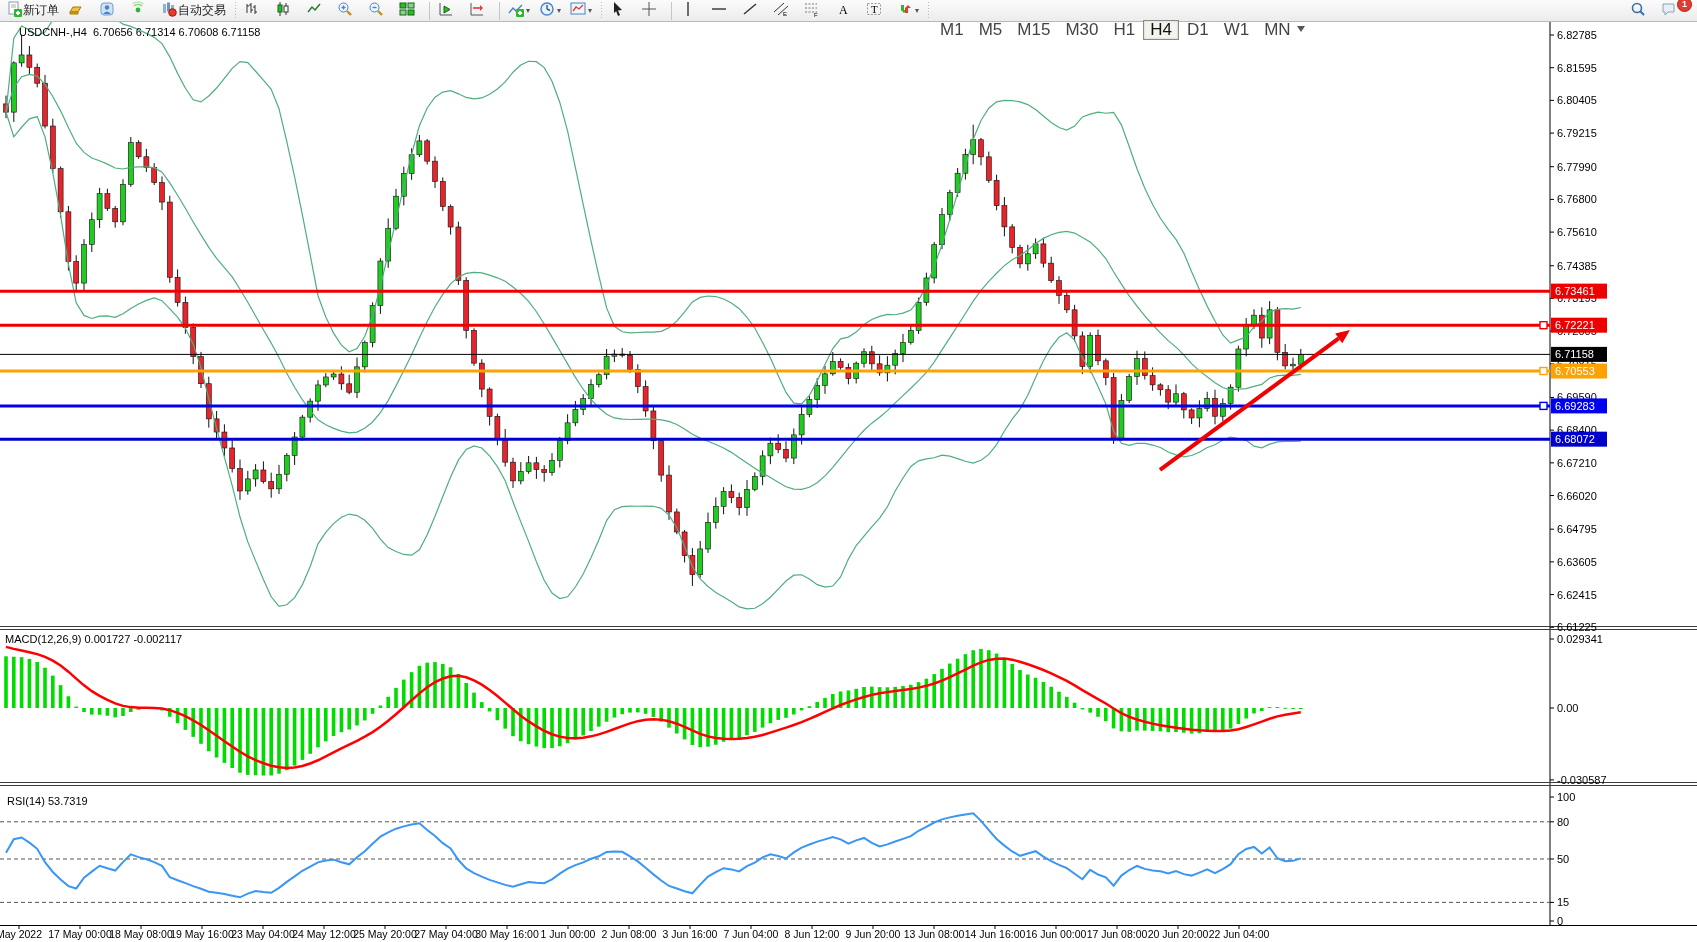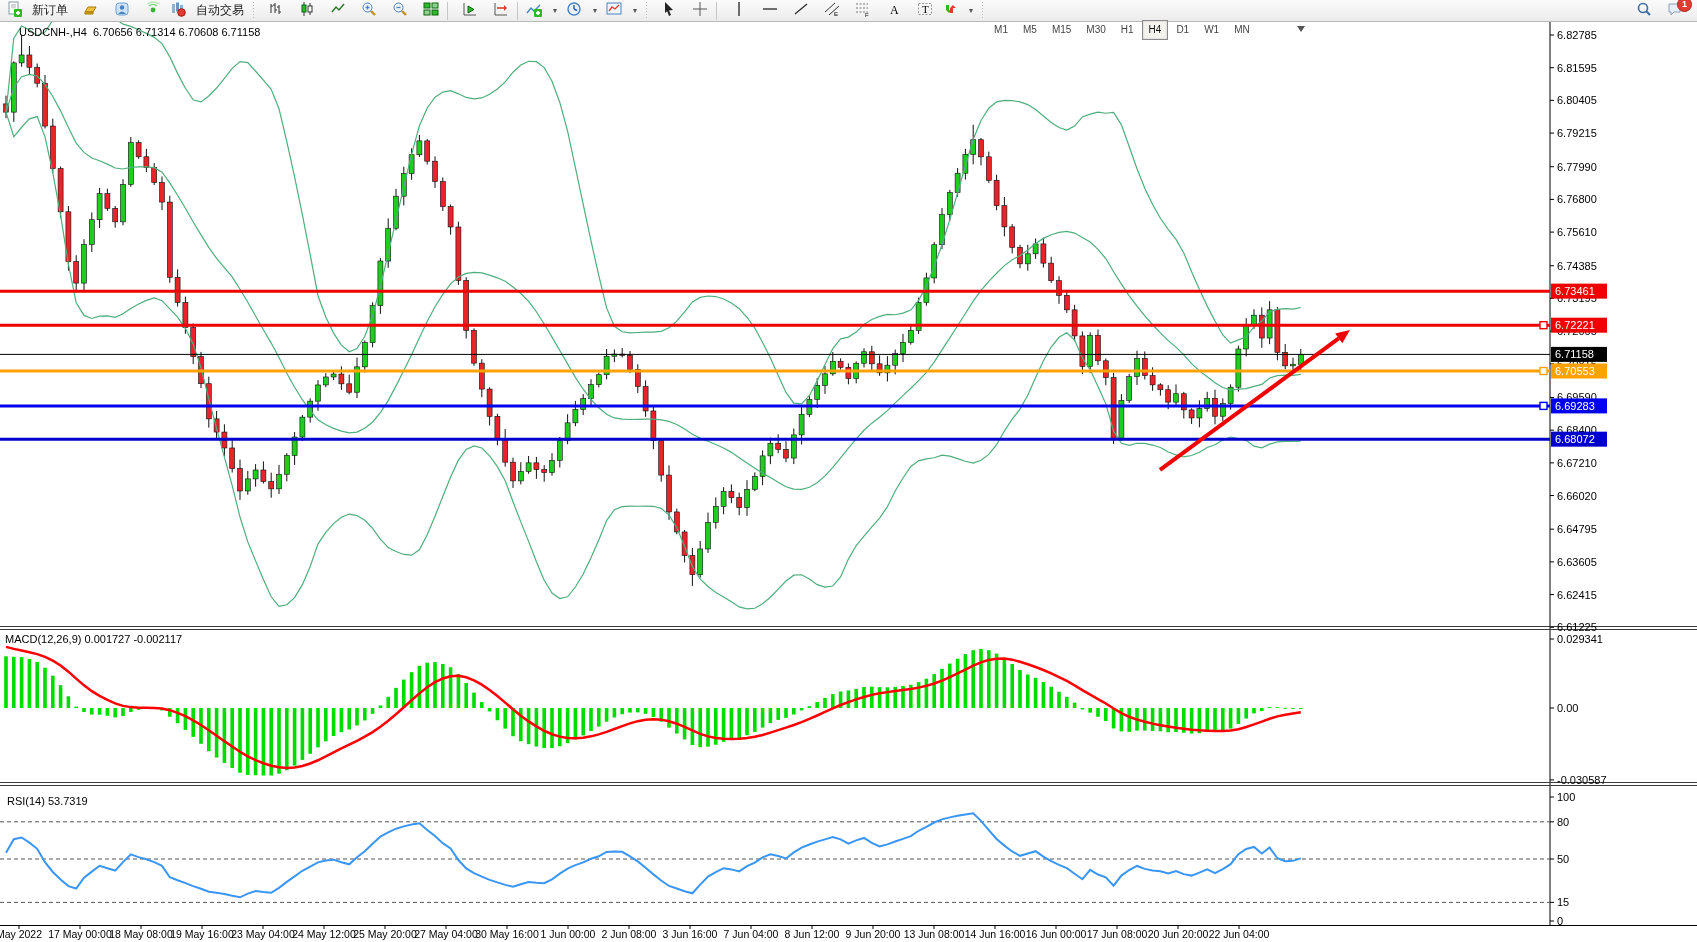--- a/index.html
+++ b/index.html
@@ -2,29 +2,29 @@
 <html><head>
 <meta charset="utf-8">
 <style>
   html,body{margin:0;padding:0;background:#fff;}
   #app{position:relative;width:1697px;height:942px;background:#fff;overflow:hidden;
        font-family:"Liberation Sans",sans-serif;}
   
   .toolbar{position:absolute;top:0;left:0;width:1697px;height:22px;
     background:linear-gradient(#fbfbfb,#ececec);border-bottom:1px solid #b8b8b8;
     display:flex;align-items:center;gap:1px;padding-left:2px;box-sizing:border-box;}
-  .tb-btn{height:20px;min-width:22px;display:flex;align-items:center;justify-content:flex-end;
-    gap:10px;padding:0 3px;border:1px solid transparent;border-radius:2px;cursor:pointer;}
+  .tb-btn{height:20px;min-width:22px;display:flex;align-items:center;justify-content:flex-start;
+    gap:1px;padding:0 3px;border:1px solid transparent;border-radius:2px;cursor:pointer;}
   .tb-btn .lbl{font-size:12px;color:#222;white-space:nowrap;}
   .caret{font-size:8px;color:#555;margin-left:1px;}
   .sep{width:1px;height:18px;background:#c6c6c6;margin:0 3px;}
   .grip{width:4px;height:18px;margin:0 2px;
     background-image:repeating-linear-gradient(#bbb 0 1px,transparent 1px 3px);
     background-size:1px 100%;background-repeat:repeat-y;background-position:center;}
-  .tf-btn{height:18px;padding:0 6px;font-size:10px;color:#444;display:flex;align-items:center;
+  .tf-btn{height:18px;padding:0 6px;font-size:17px;color:#444;display:flex;align-items:center;
     border:1px solid transparent;cursor:pointer;margin-top:38px;}
   .tf-btn.active{border:1px solid #8a8a8a;background:#f5f3ee;box-shadow:inset 0 0 2px #bbb;color:#111;text-align:right;}
   .spacer{flex:1;}
   .badge{position:absolute;top:-4px;right:-6px;width:13px;height:13px;border-radius:50%;
     background:#e03c31;color:#fff;font-size:9px;font-weight:bold;display:flex;
     align-items:center;justify-content:center;border:1px solid #b02018;}
   .notif{position:relative;margin-right:10px;}
   
   #chart-svg{position:absolute;top:22px;left:0;}
   .overlay{position:absolute;font-size:11px;color:#000;white-space:nowrap;z-index:5;margin-left:12px;}

